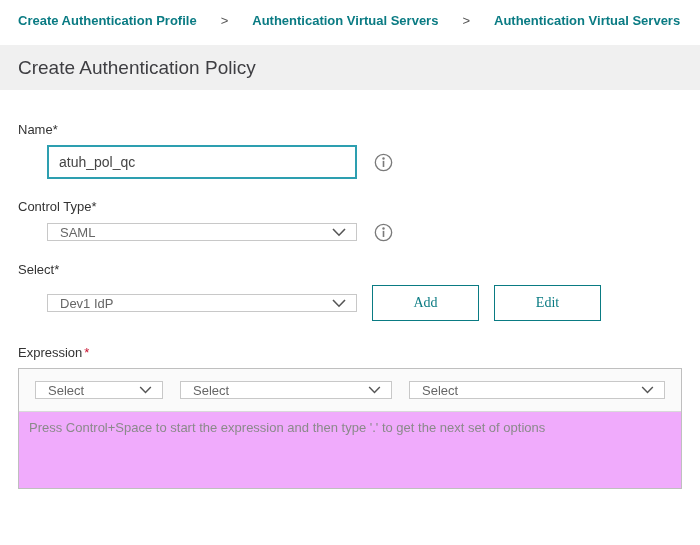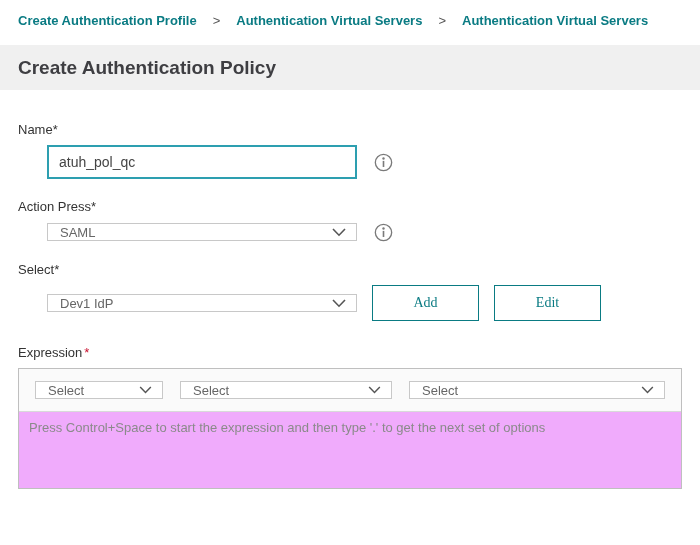--- a/index.html
+++ b/index.html
@@ -14,21 +14,21 @@
     overflow: hidden;
     position: relative;
     --accent: #0a7b83;
     --required: #c8102e;
   }
 
   
   .breadcrumb {
     display: flex;
     align-items: flex-end;
-    gap: 16px;
+    gap: 24px;
     padding: 13px 0 17px 18px;
     white-space: nowrap;
     overflow: hidden;
     font-size: 13px;
     font-weight: bold;
   }
   .crumb {
     color: var(--accent);
     text-decoration: none;
     cursor: pointer;
@@ -45,21 +45,21 @@
   .title-bar {
     background: #f0f0f0;
     height: 45px;
     display: flex;
     align-items: center;
     padding: 0 18px;
   }
   .title-bar h1 {
     margin: 0;
     font-size: 19px;
-    font-weight: bold;
+    font-weight: normal;
     color: #3e3e42;
   }
 
   
   .form { padding: 12px 18px 0 18px; }
   .field { margin-top: 20px; }
   .field-expression { margin-top: 24px; }
   .field-label {
     font-size: 13px;
     color: #333;
@@ -182,21 +182,21 @@
           <circle cx="10" cy="10" r="8.6" fill="none" stroke="#7a7a7a" stroke-width="1.4"></circle>
           <circle cx="10" cy="5.8" r="1.25" fill="#7a7a7a"></circle>
           <rect x="9.15" y="8.3" width="1.7" height="6.4" fill="#7a7a7a"></rect>
         </svg>
       </span>
     </div>
   </div>
 
   <div class="field">
     <div class="field-label">
-      <span>Action Press</span><span class="req">*</span>
+      <span>Control Type</span><span class="req">*</span>
     </div>
     <div class="row">
       <div class="dropdown">
         <span class="dd-value">SAML</span>
         <span class="chev">
           <svg width="14" height="9" viewBox="0 0 14 9">
               <path d="M1 1 L7 7.2 L13 1" fill="none" stroke="#555" stroke-width="1.6"></path>
             </svg>
         </span>
       </div>

